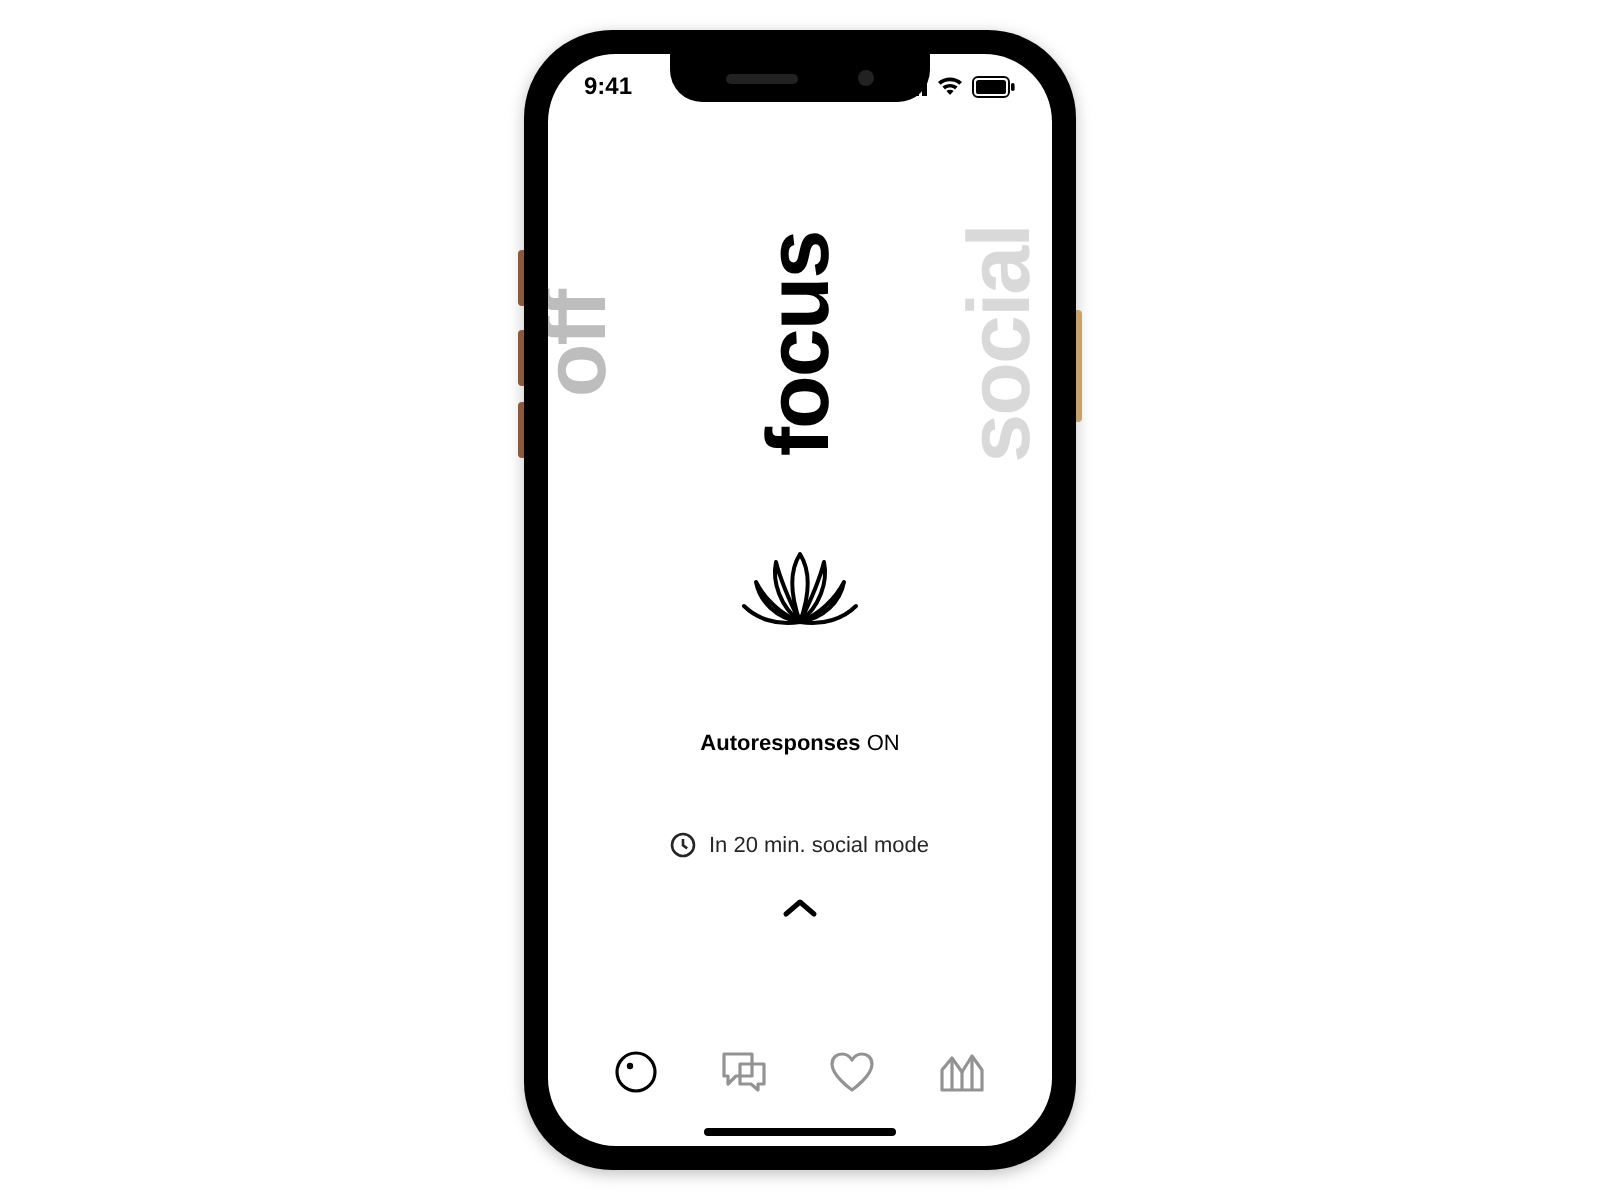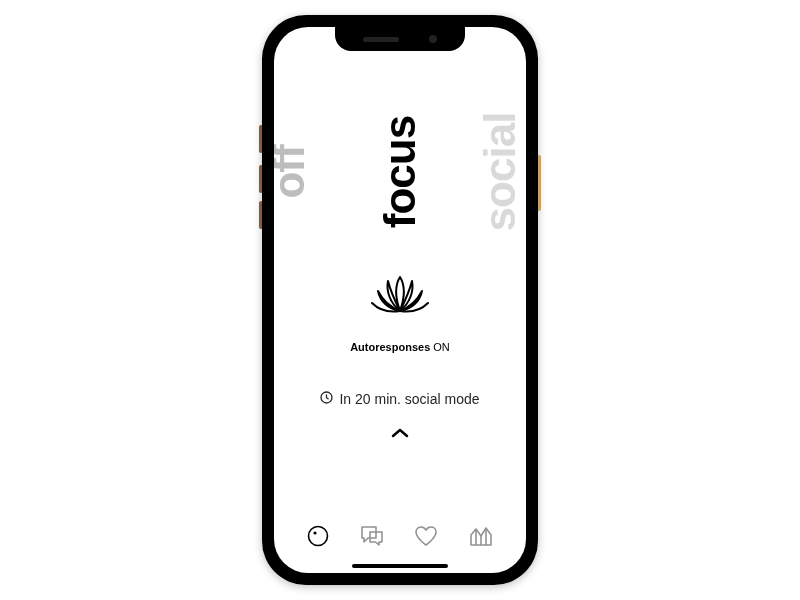--- a/index.html
+++ b/index.html
@@ -111,33 +111,33 @@
   .mode-social {
     right: -34px;
     transform: translateY(-50%) rotate(-90deg);
     color: #d9d9d9;
   }
   .lotus-wrap {
     margin-top: -6px;
     text-align: center;
   }
   .settings {
-    margin-top: 16px;
+    margin-top: 40px;
     text-align: right;
     font-size: 11px;
     line-height: 1.6;
     color: #000;
   }
   .settings strong { font-weight: 700; }
   .timer-row {
     margin-top: 34px;
     display: flex;
-    align-items: flex-start;
+    align-items: flex-end;
     gap: 6px;
-    font-size: 14px;
+    font-size: 11px;
     color: #262626;
   }
   .chevron-up {
     margin-top: 18px;
   }
   .tabbar {
     position: absolute;
     bottom: 14px;
     left: 0; right: 0;
     height: 42px;
@@ -161,20 +161,41 @@
 <body>
 
 <div class="phone">
   <div class="screen">
 
     <div class="notch">
       <div class="speaker"></div>
       <div class="cam"></div>
     </div>
 
+    <div class="status-bar">
+      <span>9:41</span>
+      <div class="status-right">
+        <svg width="15" height="10" viewBox="0 0 15 10">
+          <rect x="0" y="7" width="2.5" height="3" fill="#000"></rect>
+          <rect x="4" y="5" width="2.5" height="5" fill="#000"></rect>
+          <rect x="8" y="2.5" width="2.5" height="7.5" fill="#000"></rect>
+          <rect x="12" y="0" width="2.5" height="10" fill="#000"></rect>
+        </svg>
+        <svg width="14" height="10" viewBox="0 0 14 10">
+          <path d="M7 9.5 L5.2 7.5 C6.2 6.7 7.8 6.7 8.8 7.5 Z" fill="#000"></path>
+          <path d="M3.2 5.3 C5.3 3.5 8.7 3.5 10.8 5.3 L9.5 6.7 C8.1 5.5 5.9 5.5 4.5 6.7 Z" fill="#000"></path>
+          <path d="M1 3 C4.3 0 9.7 0 13 3 L11.7 4.4 C9.1 2.1 4.9 2.1 2.3 4.4 Z" fill="#000"></path>
+        </svg>
+        <svg width="22" height="11" viewBox="0 0 22 11">
+          <rect x="0.5" y="0.5" width="18" height="10" rx="2.5" fill="none" stroke="#000" stroke-width="1"></rect>
+          <rect x="2" y="2" width="15" height="7" rx="1.3" fill="#000"></rect>
+          <rect x="19.5" y="3.5" width="1.8" height="4" rx="0.9" fill="#000"></rect>
+        </svg>
+      </div>
+    </div>
 
     <div class="content">
 
       <div class="mode-row">
         <div class="mode-label mode-off">off</div>
         <div class="mode-label mode-focus">focus</div>
         <div class="mode-label mode-social">social</div>
       </div>
 
       <div class="lotus-wrap">

